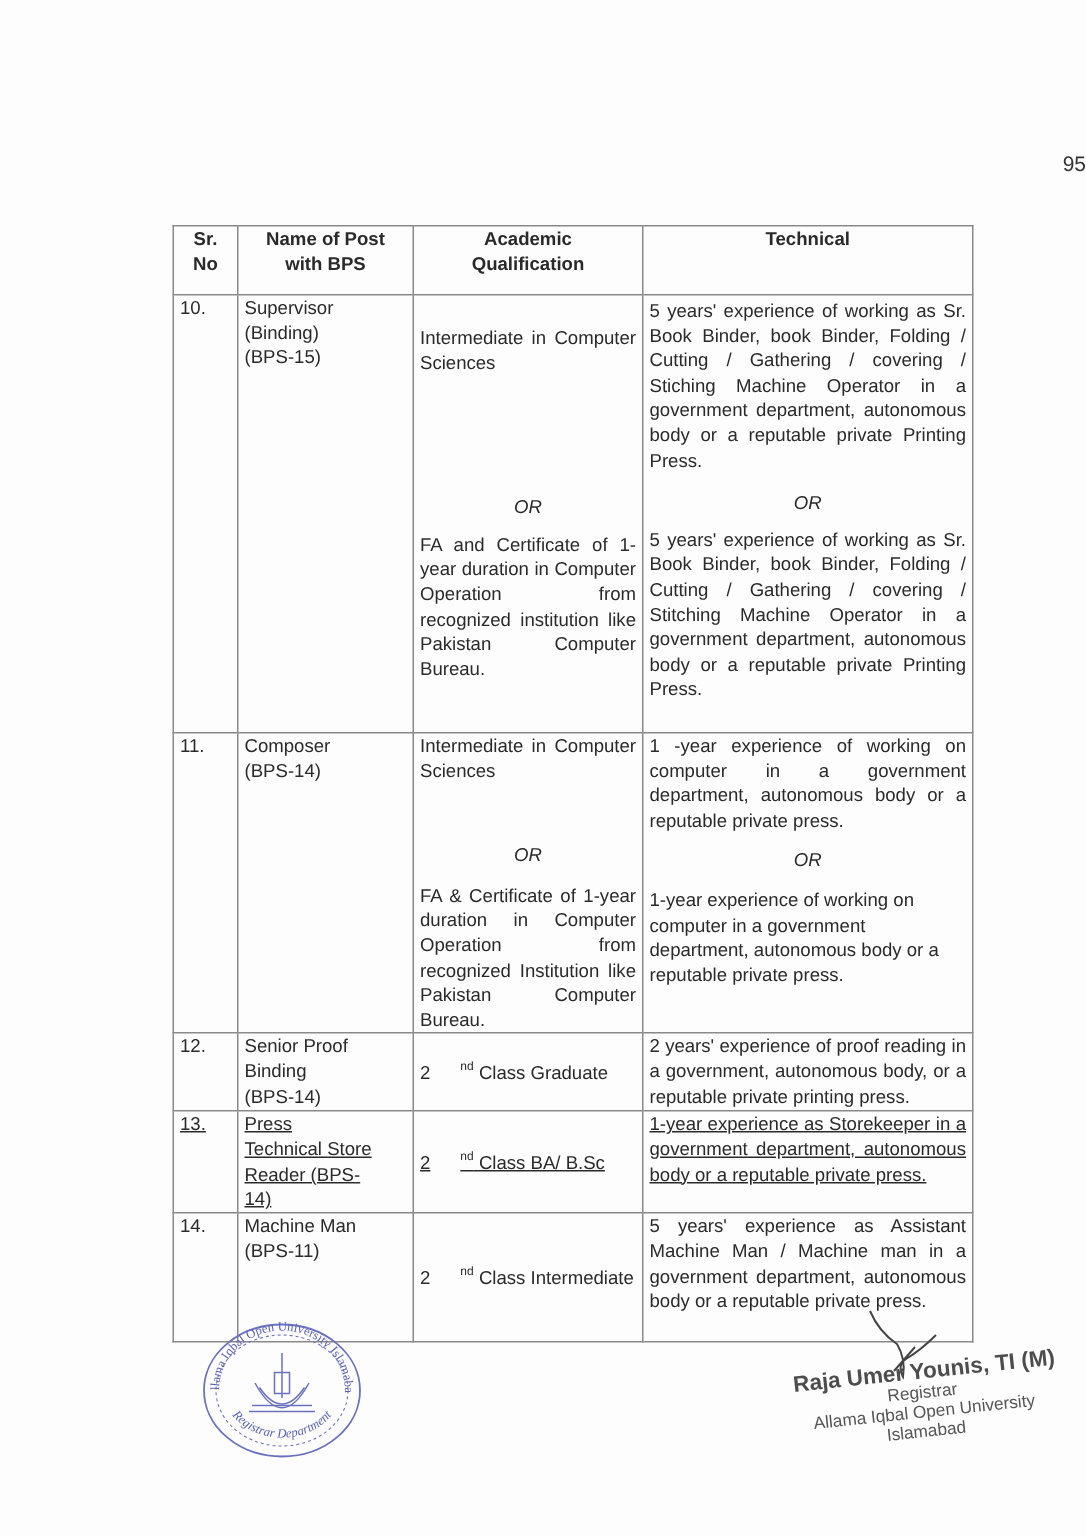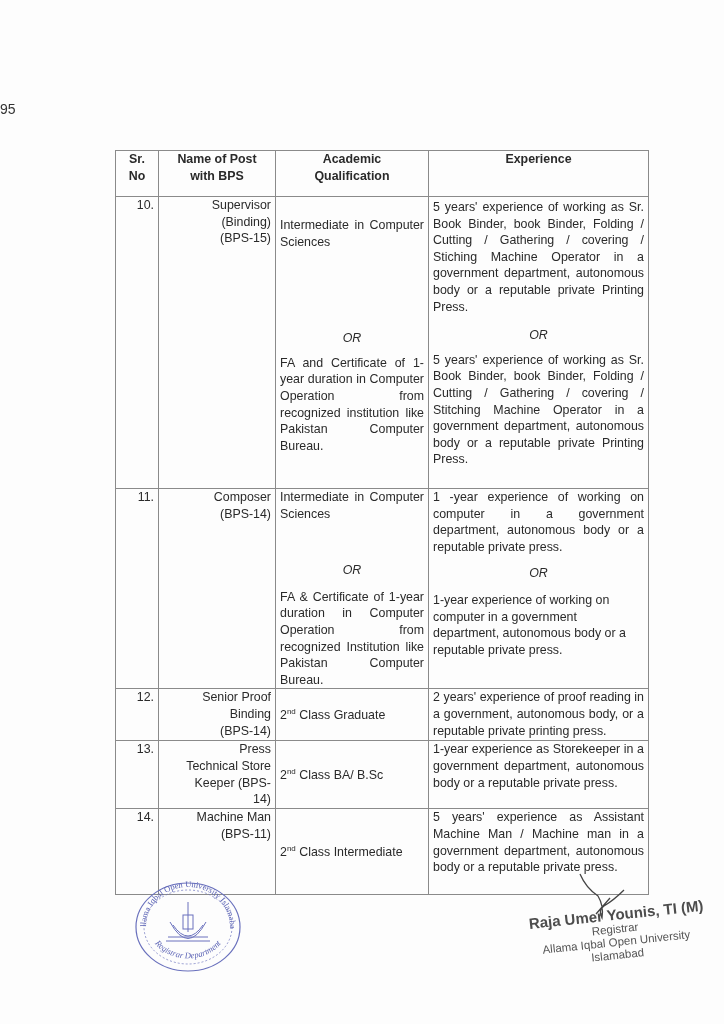--- a/index.html
+++ b/index.html
@@ -4,38 +4,38 @@
 <style>
   html, body { margin: 0; padding: 0; }
   body {
     width: 724px; height: 1024px; position: relative; overflow: hidden;
     background: #fdfdfd;
     font-family: "Liberation Sans", sans-serif;
     color: #2a2a2a;
   }
   .page-number {
     position: absolute; top: 101px; left: 0; width: 724px;
-    text-align: left; font-size: 14px; color: #333;
+    text-align: right; font-size: 14px; color: #333;
   }
   table.jobs {
     position: absolute; left: 115px; top: 150px;
     width: 533px; border-collapse: collapse; table-layout: fixed;
     font-size: 12.4px; line-height: 16.6px; padding-left: 12px;
   }
   table.jobs td, table.jobs th {
     border: 1px solid #8a8a8a; vertical-align: top; padding: 0 4px;
   }
   table.jobs th {
     font-weight: bold; text-align: center; height: 45px; padding-top: 0;
   }
   col.c1 { width: 43px; } col.c2 { width: 117px; } col.c3 { width: 153px; } col.c4 { width: 220px; }
-  td.sr, td.post { text-align: right; vertical-align: middle; }
+  td.sr, td.post { text-align: left; vertical-align: middle; }
   .just { text-align: justify; text-align-last: left; }
   .or { text-align: center; font-style: italic; }
-  sup { font-size: 8px; line-height: 0; }
+  sup { font-size: 8px; line-height: 0; margin-left: 20px; }
   .stamp {
     position: absolute; left: 128px; top: 877px; width: 120px; height: 95px;
   }
   .signature-block {
     position: absolute; left: 528px; top: 915px; width: 170px; height: 60px;
     transform: rotate(-6deg); transform-origin: left top; color: #555;
   }
   .sig-name { font-size: 15px; font-weight: bold; color: #4d4d4d; white-space: nowrap; }
   .sig-line { font-size: 11.5px; text-align: center; line-height: 13px; white-space: nowrap; }
   .sig-scribble { position: absolute; left: 574px; top: 870px; width: 60px; height: 60px; }
@@ -59,21 +59,21 @@
       <span>No</span>
     </th>
     <th>
       <span>Name of Post</span><br>
       <span>with BPS</span>
     </th>
     <th>
       <span>Academic</span><br>
       <span>Qualification</span>
     </th>
-    <th>Experience</th>
+    <th>Technical</th>
   </tr>
 
   <tr style="height:292px;">
     <td class="sr">10.</td>
     <td class="post">
       <span>Supervisor</span><br>
       <span>(Binding)</span><br>
       <span>(BPS-15)</span>
     </td>
     <td style="padding-top:20px;">
@@ -122,26 +122,26 @@
       <span>(BPS-14)</span>
     </td>
     <td style="vertical-align:middle;">
       <span>2</span><sup>nd</sup><span> Class Graduate</span>
     </td>
     <td>
       <div class="just">2 years' experience of proof reading in a government, autonomous body, or a reputable private printing press.</div>
     </td>
   </tr>
 
-  <tr style="height:68px;">
+  <tr style="height:68px;text-decoration:underline;">
     <td class="sr">13.</td>
     <td class="post">
       <span>Press</span><br>
       <span>Technical Store</span><br>
-      <span>Keeper (BPS-</span><br>
+      <span>Reader (BPS-</span><br>
       <span>14)</span>
     </td>
     <td style="vertical-align:middle;">
       <span>2</span><sup>nd</sup><span> Class BA/ B.Sc</span>
     </td>
     <td>
       <div class="just">1-year experience as Storekeeper in a government department, autonomous body or a reputable private press.</div>
     </td>
   </tr>
 

